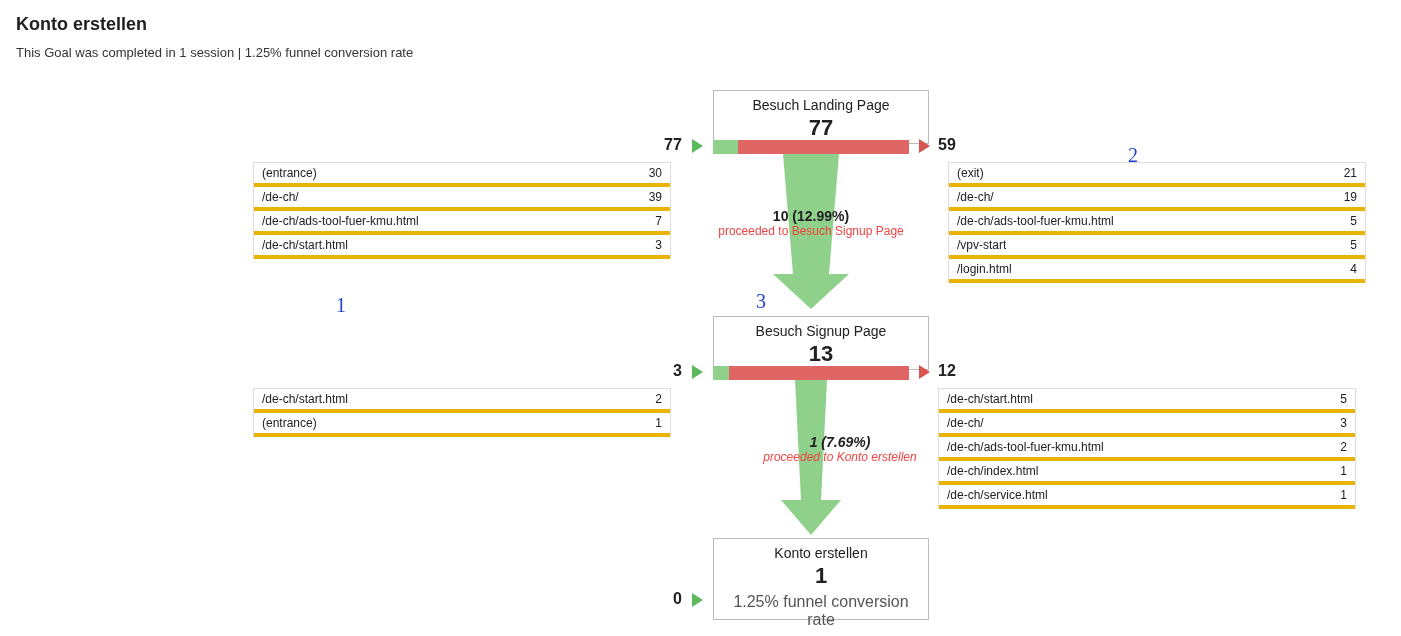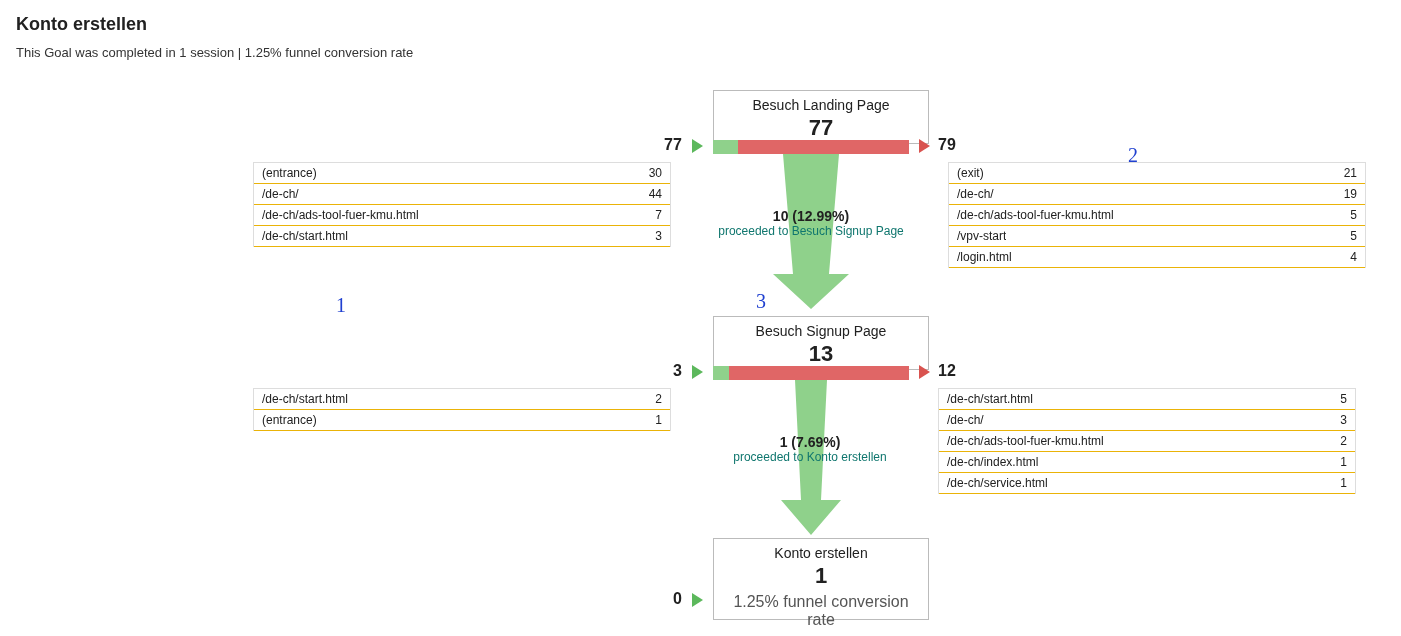--- a/index.html
+++ b/index.html
@@ -48,21 +48,21 @@
   }
   .bar-green { background: #8fd18b; }
   .bar-red { background: #e06666; }
 
   .flow-label {
     position: absolute;
     width: 196px;
     text-align: center;
   }
   .flow-main { font-size: 14px; font-weight: bold; }
-  .flow-sub  { font-size: 12px; color: #0f766e; }
+  .flow-sub  { font-size: 12px; color: #ef4444; }
 
   .side-count {
     position: absolute;
     font-size: 16px;
     font-weight: bold;
   }
   .tri {
     position: absolute;
     width: 0; height: 0;
     border-top: 7px solid transparent;
@@ -76,21 +76,21 @@
     width: 418px;
     border: 1px solid #ddd;
     border-bottom: none;
     background: #fff;
     font-size: 12px;
   }
   .side-row {
     display: flex;
     justify-content: space-between;
     padding: 3px 8px;
-    border-bottom: 1px solid #eab308;
+    border-bottom: 4px solid #eab308;
     white-space: nowrap;
   }
   .side-row span:first-child {
     overflow: hidden;
     text-overflow: ellipsis;
     max-width: 360px;
   }
 
   .annot {
     position: absolute;
@@ -117,41 +117,41 @@
   <div class="step-box" style="left:697px; top:10px; height:54px;">
     <div class="step-name">Besuch Landing Page</div>
     <div class="step-count">77</div>
   </div>
   <div class="bar" style="left:697px; top:60px;">
     <div class="bar-green" style="width:13%"></div>
     <div class="bar-red" style="width:87%"></div>
   </div>
   <div class="side-count" style="left:648px; top:56px;">77</div>
   <div class="tri tri-green" style="left:676px; top:59px;"></div>
-  <div class="side-count" style="left:922px; top:56px;">79</div>
+  <div class="side-count" style="left:922px; top:56px;">59</div>
   <div class="tri tri-red" style="left:903px; top:59px;"></div>
 
   <div class="funnel" style="top:74px;">
     <svg width="196" height="160">
       <path d="M70 0 L126 0 L116 120 L136 120 L98 155 L60 120 L80 120 Z" fill="#8fd18b"></path>
     </svg>
   </div>
   <div class="flow-label" style="left:697px; top:128px;">
     <div class="flow-main">10 (12.99%)</div>
     <div class="flow-sub">proceeded to Besuch Signup Page</div>
   </div>
 
   <div class="side-table" style="left:237px; top:82px;">
     <div class="side-row">
         <span>(entrance)</span>
         <span>30</span>
       </div>
     <div class="side-row">
         <span>/de-ch/</span>
-        <span>44</span>
+        <span>39</span>
       </div>
     <div class="side-row">
         <span>/de-ch/ads-tool-fuer-kmu.html</span>
         <span>7</span>
       </div>
     <div class="side-row">
         <span>/de-ch/start.html</span>
         <span>3</span>
       </div>
   </div>
@@ -189,21 +189,21 @@
   <div class="side-count" style="left:657px; top:282px;">3</div>
   <div class="tri tri-green" style="left:676px; top:285px;"></div>
   <div class="side-count" style="left:922px; top:282px;">12</div>
   <div class="tri tri-red" style="left:903px; top:285px;"></div>
 
   <div class="funnel" style="top:300px;">
     <svg width="196" height="160">
       <path d="M82 0 L114 0 L108 120 L128 120 L98 155 L68 120 L88 120 Z" fill="#8fd18b"></path>
     </svg>
   </div>
-  <div class="flow-label" style="left:696px; top:354px;">
+  <div class="flow-label" style="left:726px; top:354px;font-style:italic;">
     <div class="flow-main">1 (7.69%)</div>
     <div class="flow-sub">proceeded to Konto erstellen</div>
   </div>
 
   <div class="side-table" style="left:237px; top:308px;">
     <div class="side-row">
         <span>/de-ch/start.html</span>
         <span>2</span>
       </div>
     <div class="side-row">

